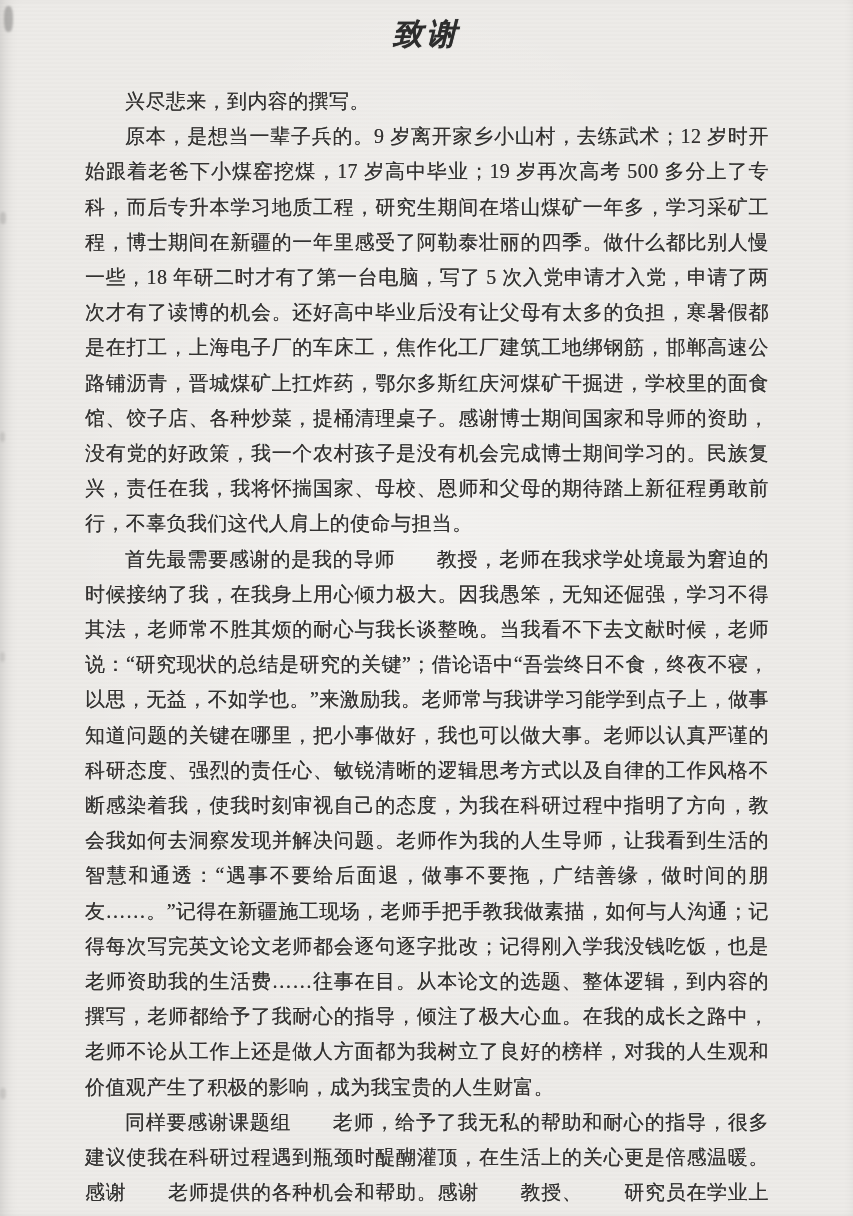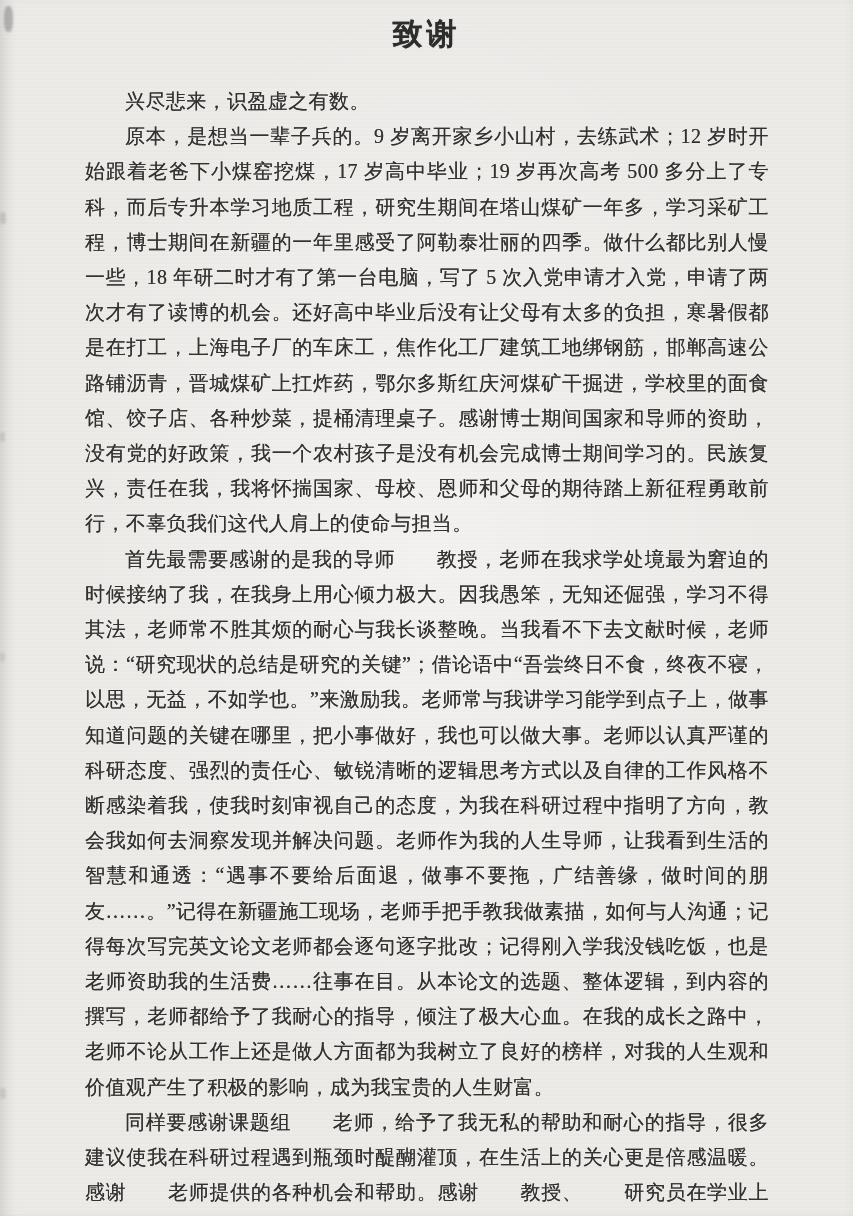--- a/index.html
+++ b/index.html
@@ -37,20 +37,21 @@
     margin: 0;
     padding-top: 12px;
     height: 44px;
     line-height: 44px;
     text-align: center;
     font-size: 30px;
     font-weight: 700;
     color: #2d2d2d;
     letter-spacing: 4px;
     text-shadow: 0 0 0.7px rgba(45,45,45,0.85);
+    font-style: italic;
   }
   .content {
     margin: 28px 84px 0 85px;
     width: 684px;
   }
   .para {
     margin: 0;
     font-size: 20px;
     line-height: 35.2px;
     color: #333231;
@@ -69,18 +70,18 @@
 <div class="page">
   <div class="smudge s1"></div>
   <div class="smudge s2"></div>
   <div class="smudge s3"></div>
   <div class="smudge s4"></div>
   <div class="smudge s5"></div>
 
   <h1 class="title">致谢</h1>
 
   <div class="content">
-    <p class="para">兴尽悲来，识盈虚之有数。</p>
+    <p class="para">兴尽悲来，到内容的撰写。</p>
     <p class="para">原本，是想当一辈子兵的。9 岁离开家乡小山村，去练武术；12 岁时开始跟着老爸下小煤窑挖煤，17 岁高中毕业；19 岁再次高考 500 多分上了专科，而后专升本学习地质工程，研究生期间在塔山煤矿一年多，学习采矿工程，博士期间在新疆的一年里感受了阿勒泰壮丽的四季。做什么都比别人慢一些，18 年研二时才有了第一台电脑，写了 5 次入党申请才入党，申请了两次才有了读博的机会。还好高中毕业后没有让父母有太多的负担，寒暑假都是在打工，上海电子厂的车床工，焦作化工厂建筑工地绑钢筋，邯郸高速公路铺沥青，晋城煤矿上扛炸药，鄂尔多斯红庆河煤矿干掘进，学校里的面食馆、饺子店、各种炒菜，提桶清理桌子。感谢博士期间国家和导师的资助，没有党的好政策，我一个农村孩子是没有机会完成博士期间学习的。民族复兴，责任在我，我将怀揣国家、母校、恩师和父母的期待踏上新征程勇敢前行，不辜负我们这代人肩上的使命与担当。</p>
     <p class="para">首先最需要感谢的是我的导师　　教授，老师在我求学处境最为窘迫的时候接纳了我，在我身上用心倾力极大。因我愚笨，无知还倔强，学习不得其法，老师常不胜其烦的耐心与我长谈整晚。当我看不下去文献时候，老师说：“研究现状的总结是研究的关键”；借论语中“吾尝终日不食，终夜不寝，以思，无益，不如学也。”来激励我。老师常与我讲学习能学到点子上，做事知道问题的关键在哪里，把小事做好，我也可以做大事。老师以认真严谨的科研态度、强烈的责任心、敏锐清晰的逻辑思考方式以及自律的工作风格不断感染着我，使我时刻审视自己的态度，为我在科研过程中指明了方向，教会我如何去洞察发现并解决问题。老师作为我的人生导师，让我看到生活的智慧和通透：“遇事不要给后面退，做事不要拖，广结善缘，做时间的朋友……。”记得在新疆施工现场，老师手把手教我做素描，如何与人沟通；记得每次写完英文论文老师都会逐句逐字批改；记得刚入学我没钱吃饭，也是老师资助我的生活费……往事在目。从本论文的选题、整体逻辑，到内容的撰写，老师都给予了我耐心的指导，倾注了极大心血。在我的成长之路中，老师不论从工作上还是做人方面都为我树立了良好的榜样，对我的人生观和价值观产生了积极的影响，成为我宝贵的人生财富。</p>
     <p class="para">同样要感谢课题组　　老师，给予了我无私的帮助和耐心的指导，很多建议使我在科研过程遇到瓶颈时醍醐灌顶，在生活上的关心更是倍感温暖。感谢　　老师提供的各种机会和帮助。感谢　　教授、　　研究员在学业上的各种帮助和鼓励，让我看到文人风骨和拼搏精神，论文开题、中期等阶段，两位老师都提供了宝贵的意见和指导，感谢两位老师在模型计算过程中提供的计算资源。</p>
   </div>
 </div>
 
 </body></html>

